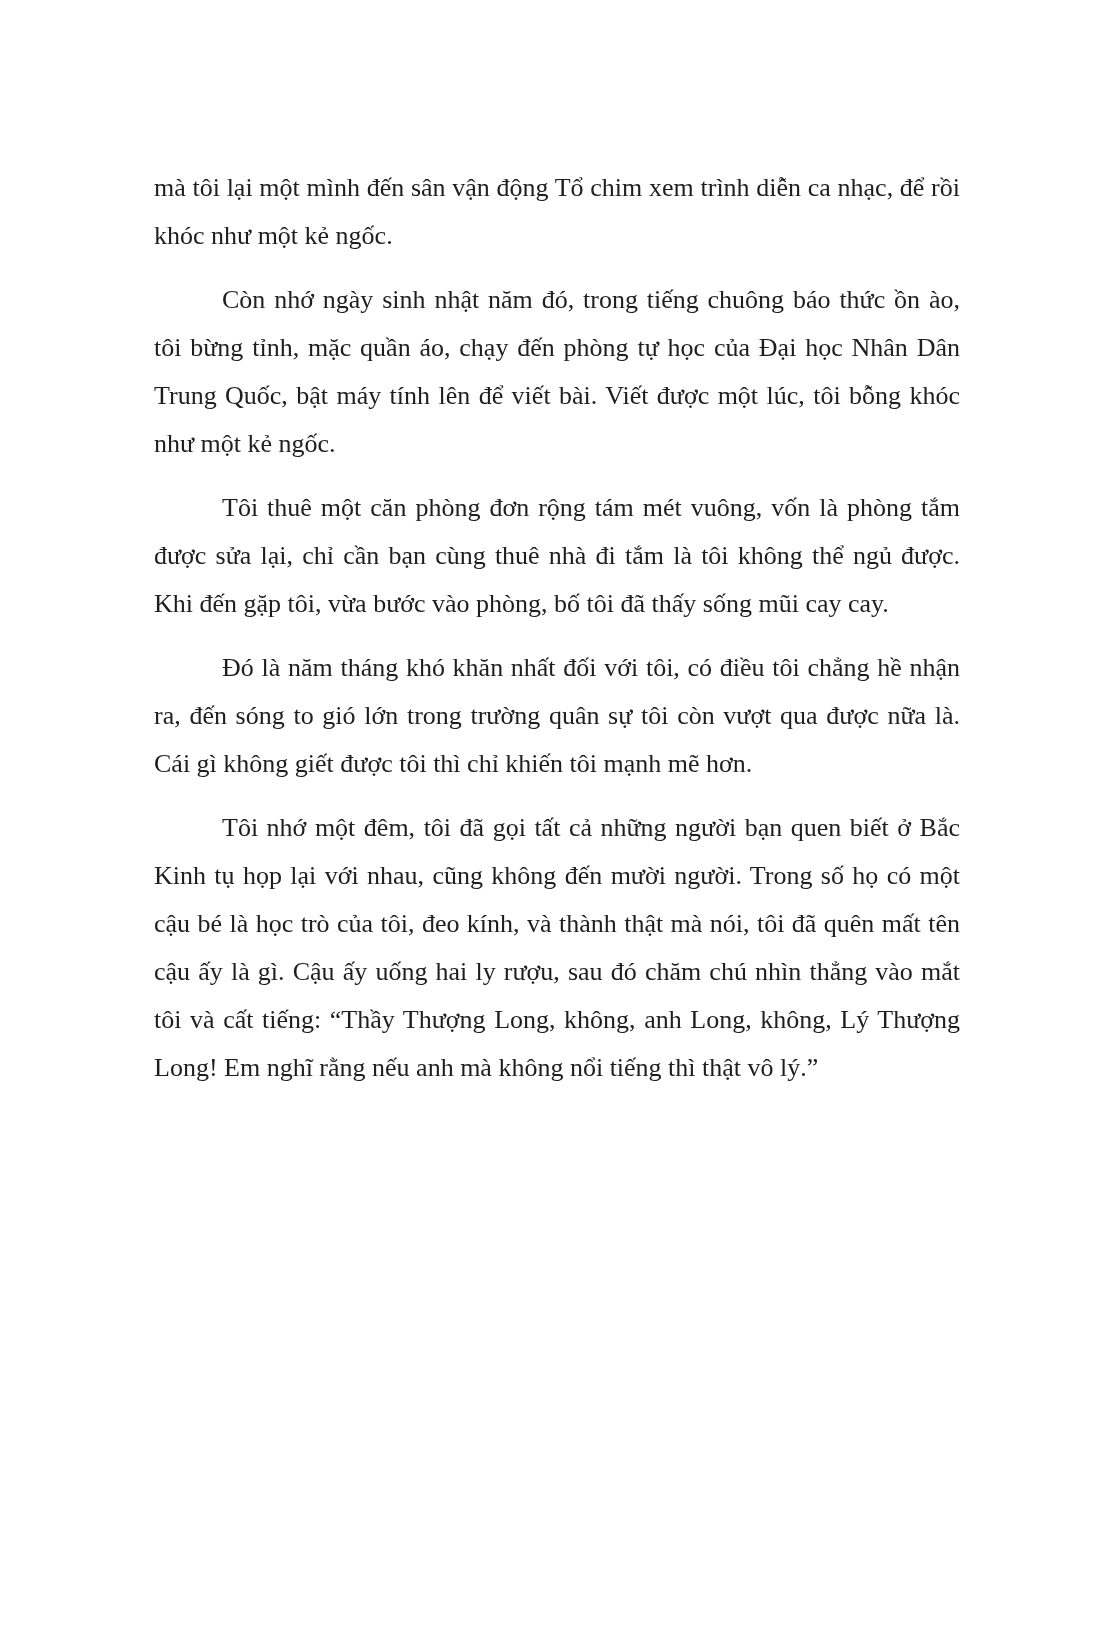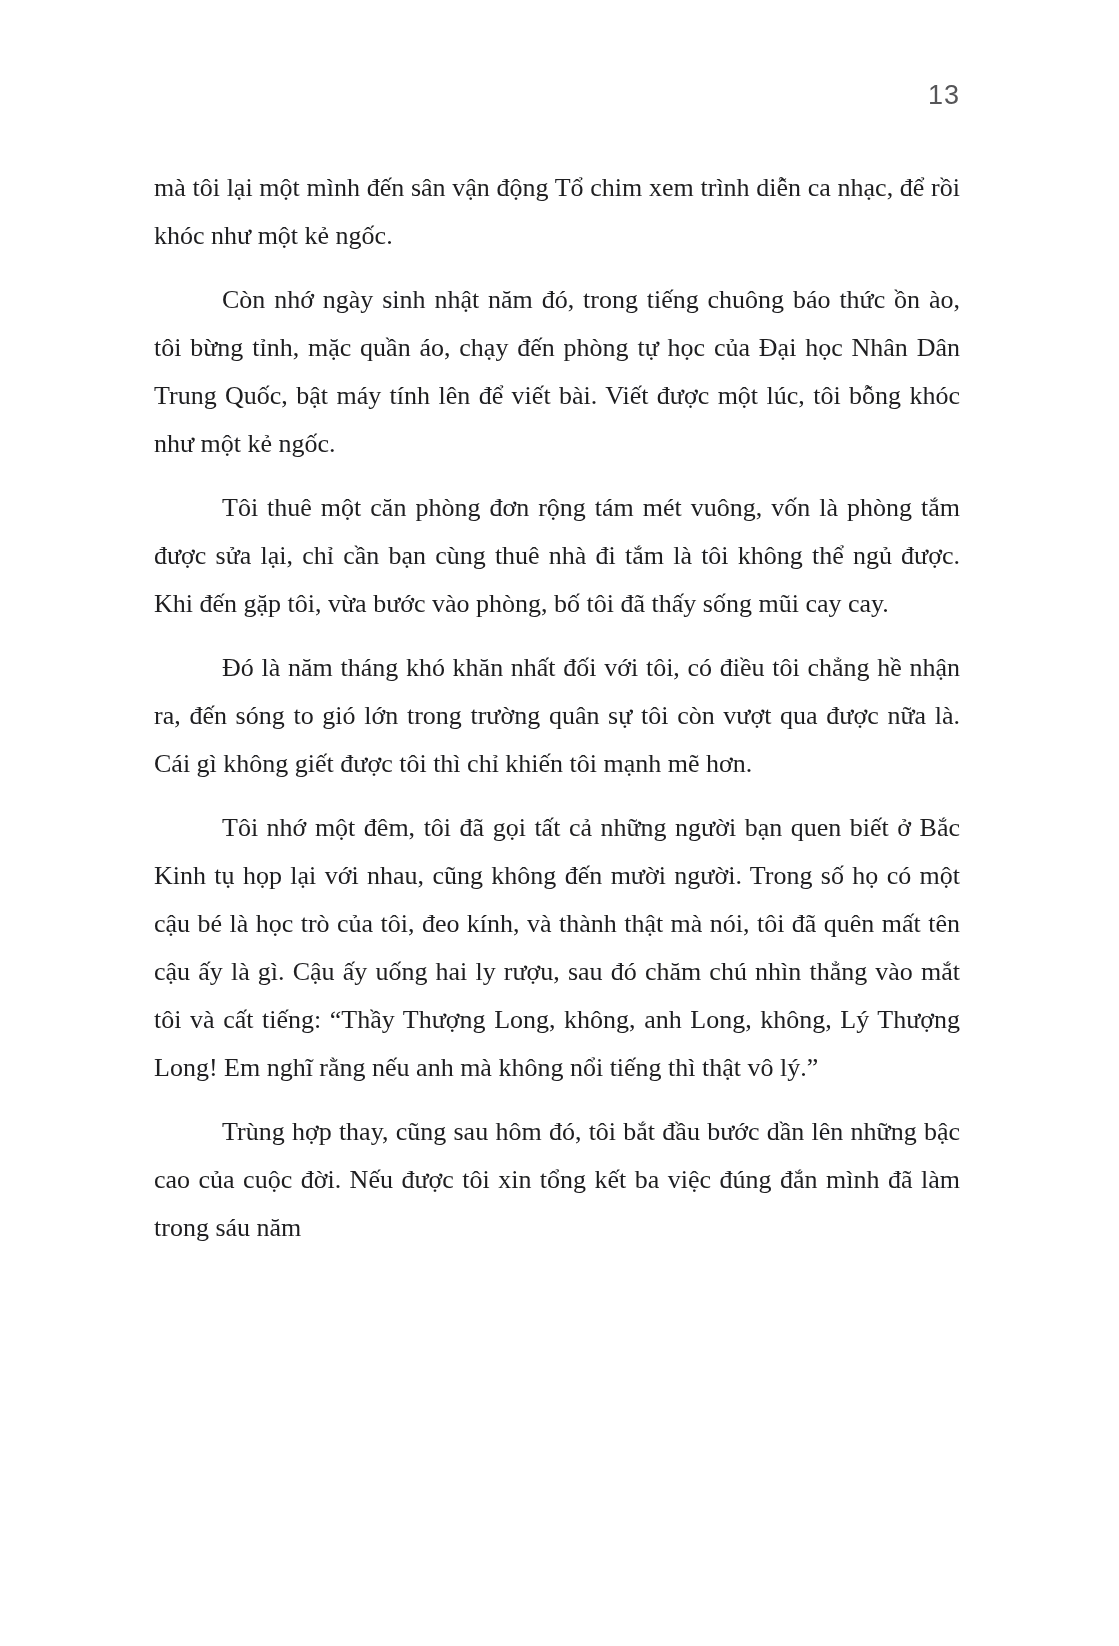--- a/index.html
+++ b/index.html
@@ -42,23 +42,21 @@
     text-indent: 68px;
   }
   .para.no-indent {
     text-indent: 0;
   }
 </style>
 </head>
 <body>
 
 <div class="page">
-  <div class="page-number">13</div>
 
   <div class="text-block">
     <p class="para no-indent">mà tôi lại một mình đến sân vận động Tổ chim xem trình diễn ca nhạc, để rồi khóc như một kẻ ngốc.</p>
     <p class="para">Còn nhớ ngày sinh nhật năm đó, trong tiếng chuông báo thức ồn ào, tôi bừng tỉnh, mặc quần áo, chạy đến phòng tự học của Đại học Nhân Dân Trung Quốc, bật máy tính lên để viết bài. Viết được một lúc, tôi bỗng khóc như một kẻ ngốc.</p>
     <p class="para">Tôi thuê một căn phòng đơn rộng tám mét vuông, vốn là phòng tắm được sửa lại, chỉ cần bạn cùng thuê nhà đi tắm là tôi không thể ngủ được. Khi đến gặp tôi, vừa bước vào phòng, bố tôi đã thấy sống mũi cay cay.</p>
     <p class="para">Đó là năm tháng khó khăn nhất đối với tôi, có điều tôi chẳng hề nhận ra, đến sóng to gió lớn trong trường quân sự tôi còn vượt qua được nữa là. Cái gì không giết được tôi thì chỉ khiến tôi mạnh mẽ hơn.</p>
     <p class="para">Tôi nhớ một đêm, tôi đã gọi tất cả những người bạn quen biết ở Bắc Kinh tụ họp lại với nhau, cũng không đến mười người. Trong số họ có một cậu bé là học trò của tôi, đeo kính, và thành thật mà nói, tôi đã quên mất tên cậu ấy là gì. Cậu ấy uống hai ly rượu, sau đó chăm chú nhìn thẳng vào mắt tôi và cất tiếng: “Thầy Thượng Long, không, anh Long, không, Lý Thượng Long! Em nghĩ rằng nếu anh mà không nổi tiếng thì thật vô lý.”</p>
-    <p class="para">Trùng hợp thay, cũng sau hôm đó, tôi bắt đầu bước dần lên những bậc cao của cuộc đời. Nếu được tôi xin tổng kết ba việc đúng đắn mình đã làm trong sáu năm</p>
   </div>
 </div>
 
 </body></html>

